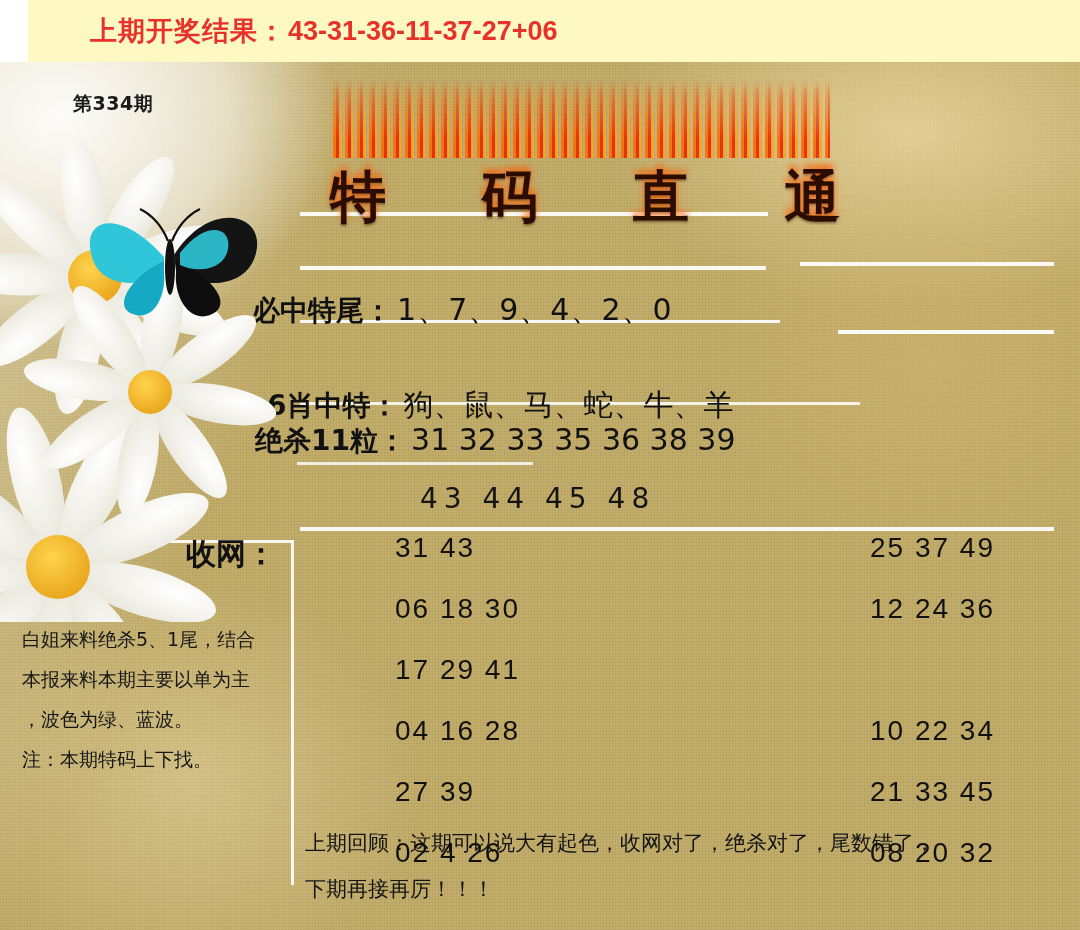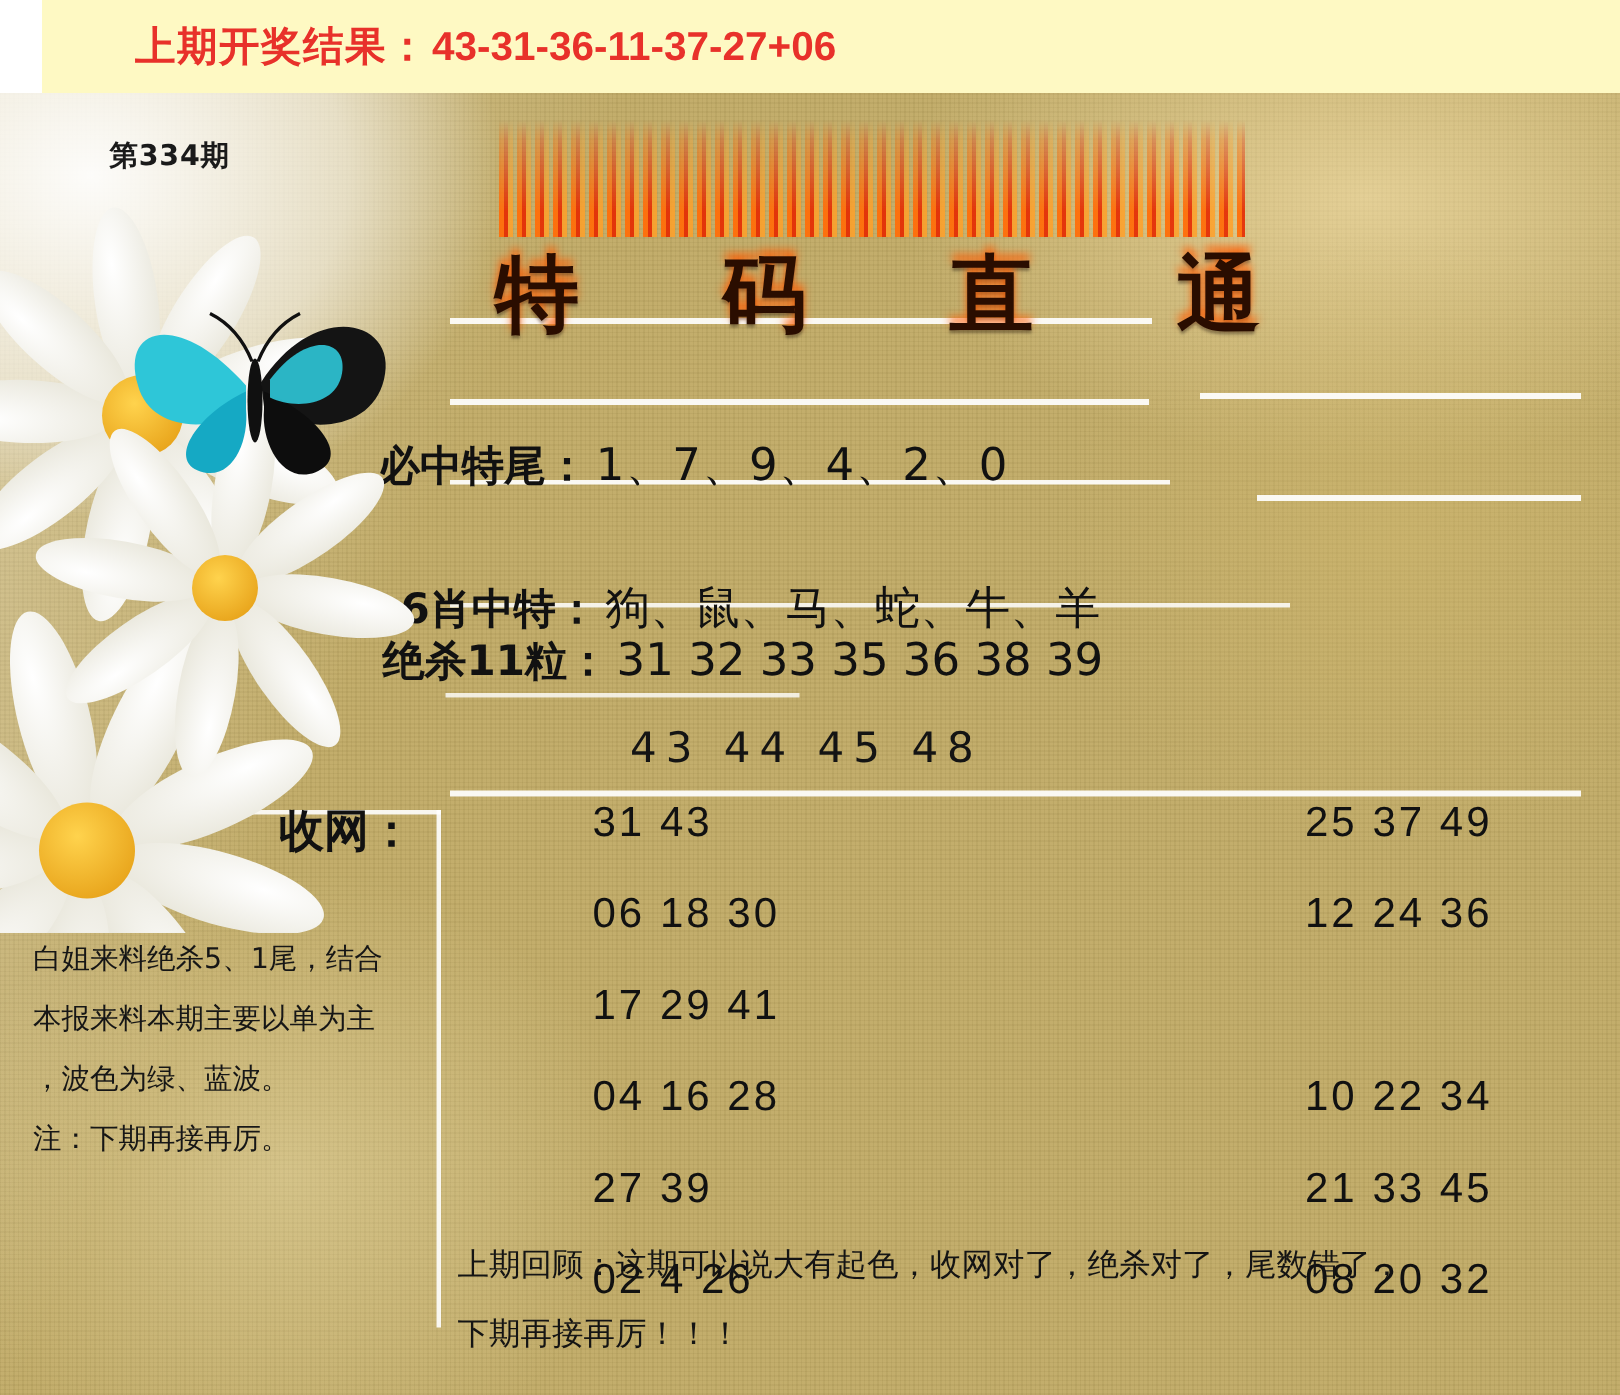--- a/index.html
+++ b/index.html
@@ -358,21 +358,21 @@
     </div>
 
     <div class="pred-frame-v"></div>
     <div class="pred-frame-h"></div>
 
     <div class="pred-box">
       <div class="pred-title">当期预测栏:</div>
       <div class="pred-line">白姐来料绝杀5、1尾，结合</div>
       <div class="pred-line">本报来料本期主要以单为主</div>
       <div class="pred-line">，波色为绿、蓝波。</div>
-      <div class="pred-line">注：下期再接再厉。</div>
+      <div class="pred-line">注：本期特码上下找。</div>
     </div>
 
     <div class="review">
       <div class="review-line">
         <span class="review-label">上期回顾：</span><span>这期可以说大有起色，收网对了，绝杀对了，尾数错了，</span>
       </div>
       <div class="review-line">下期再接再厉！！！</div>
     </div>
 
     <svg class="art" viewBox="0 0 330 560">

